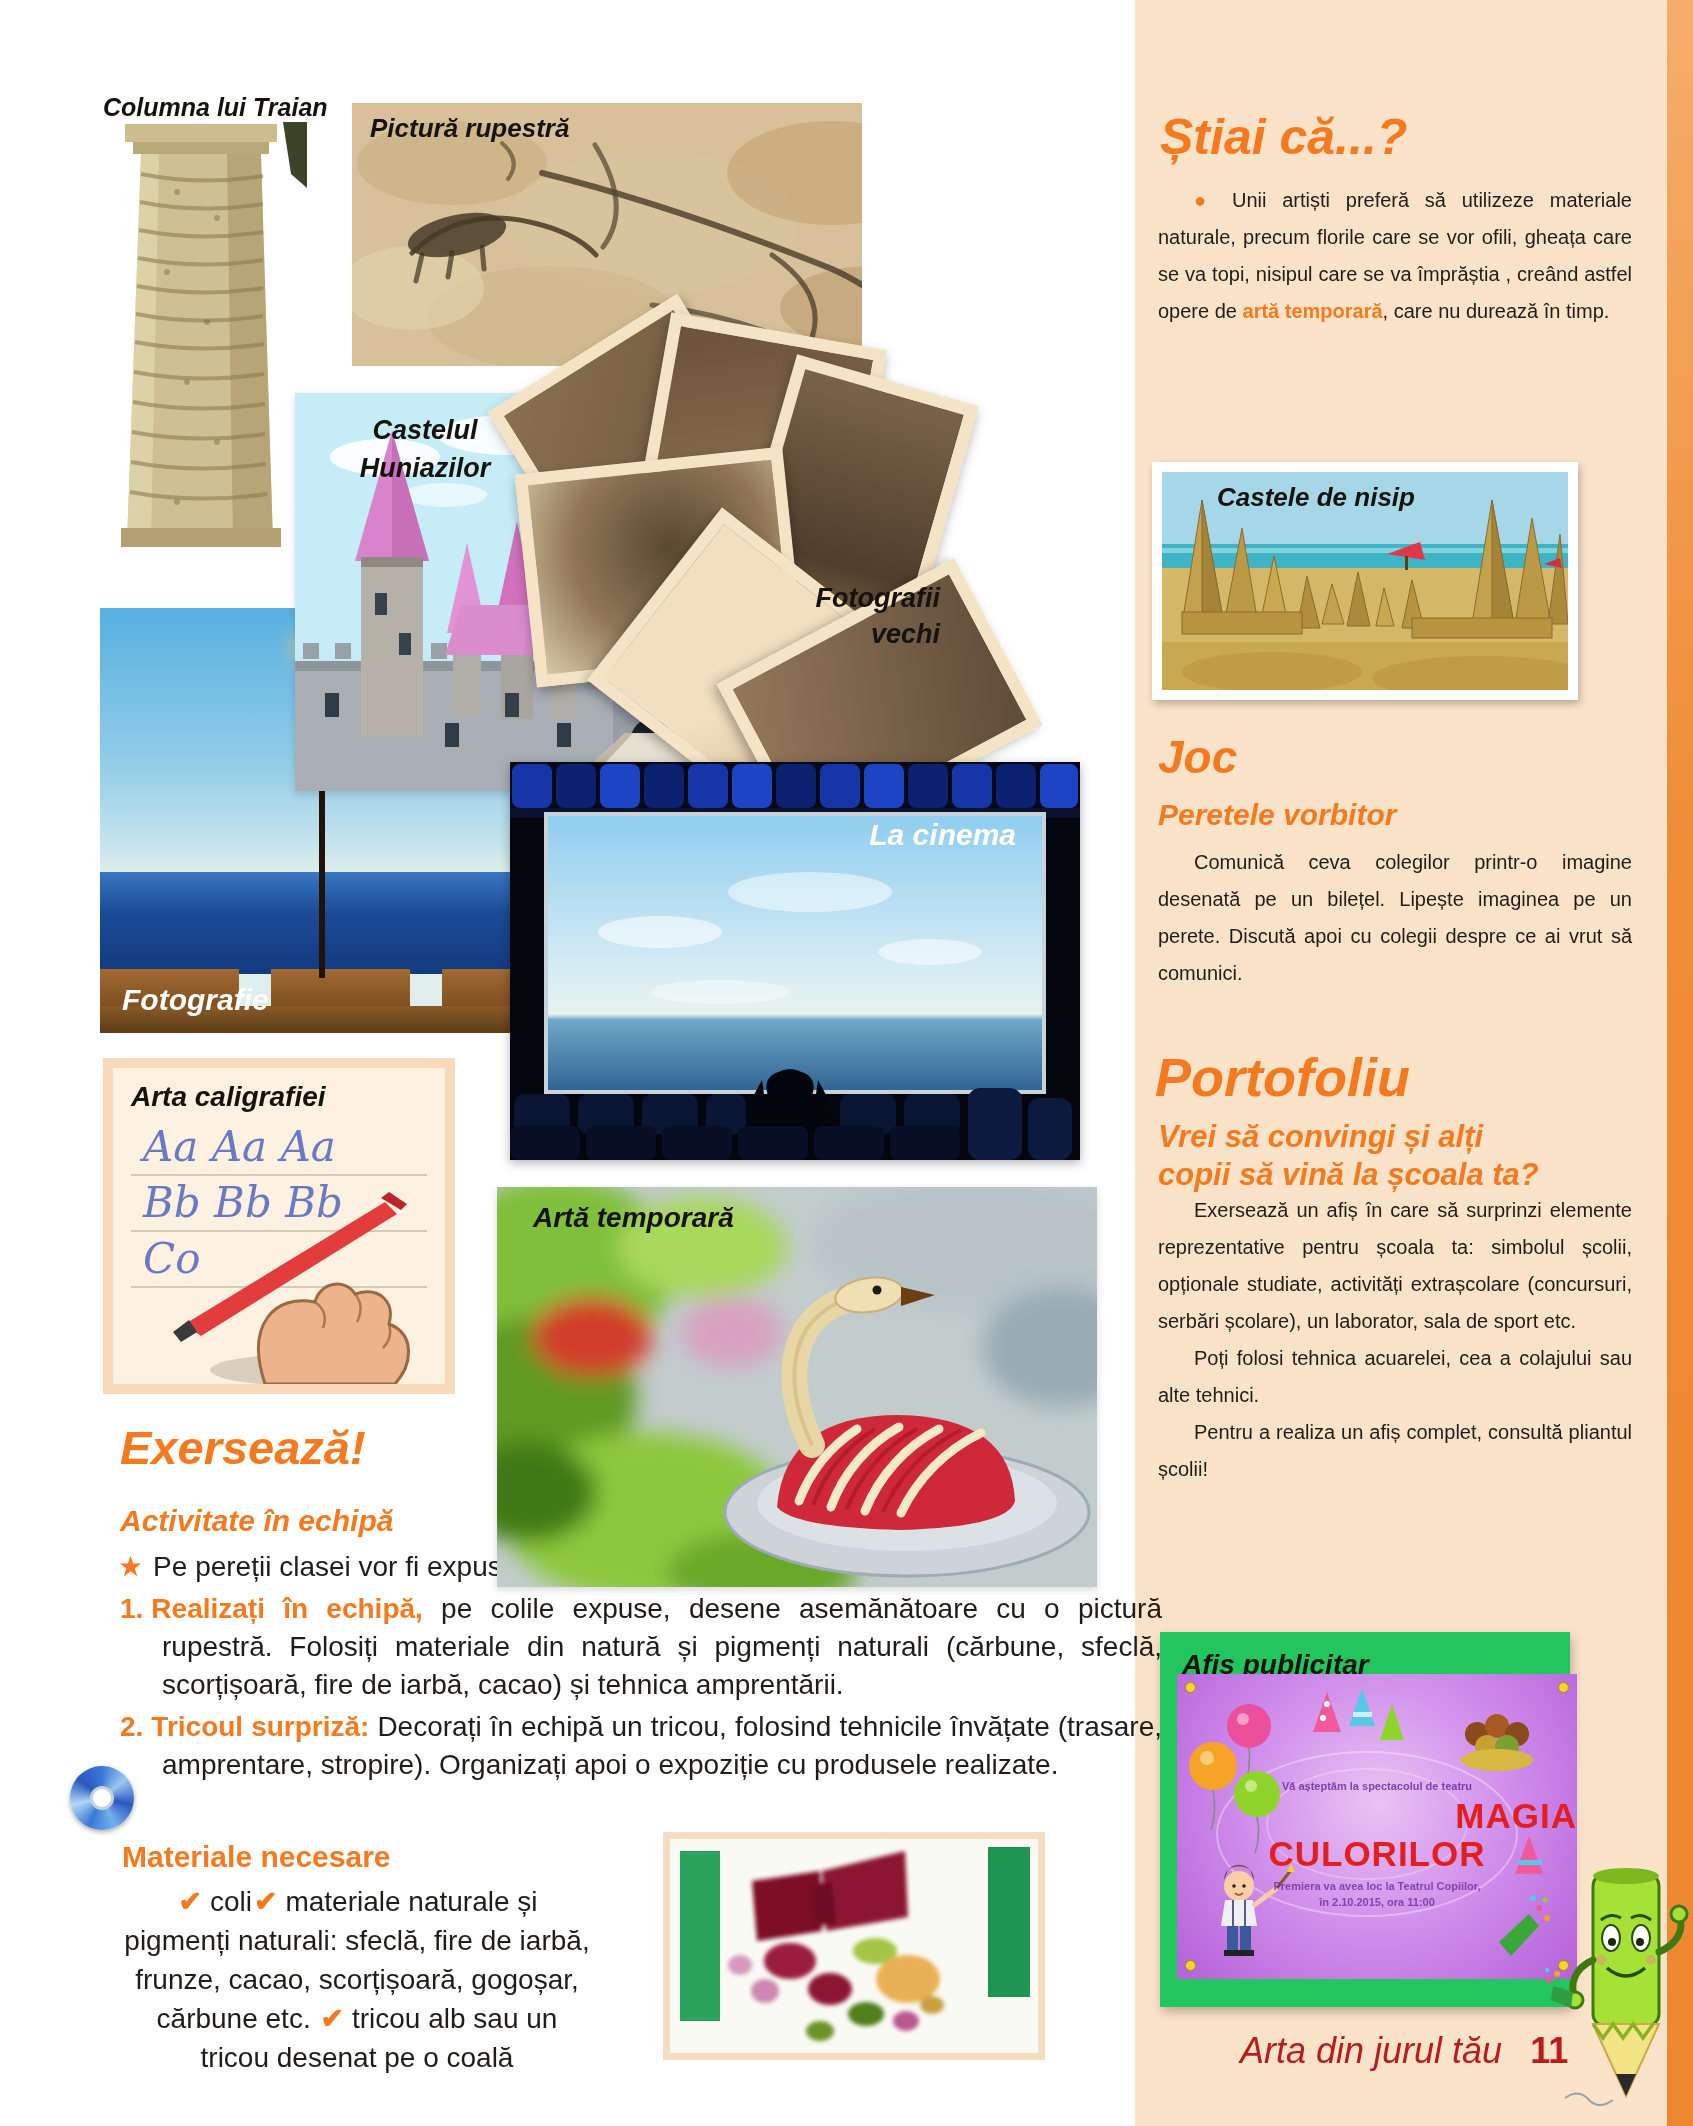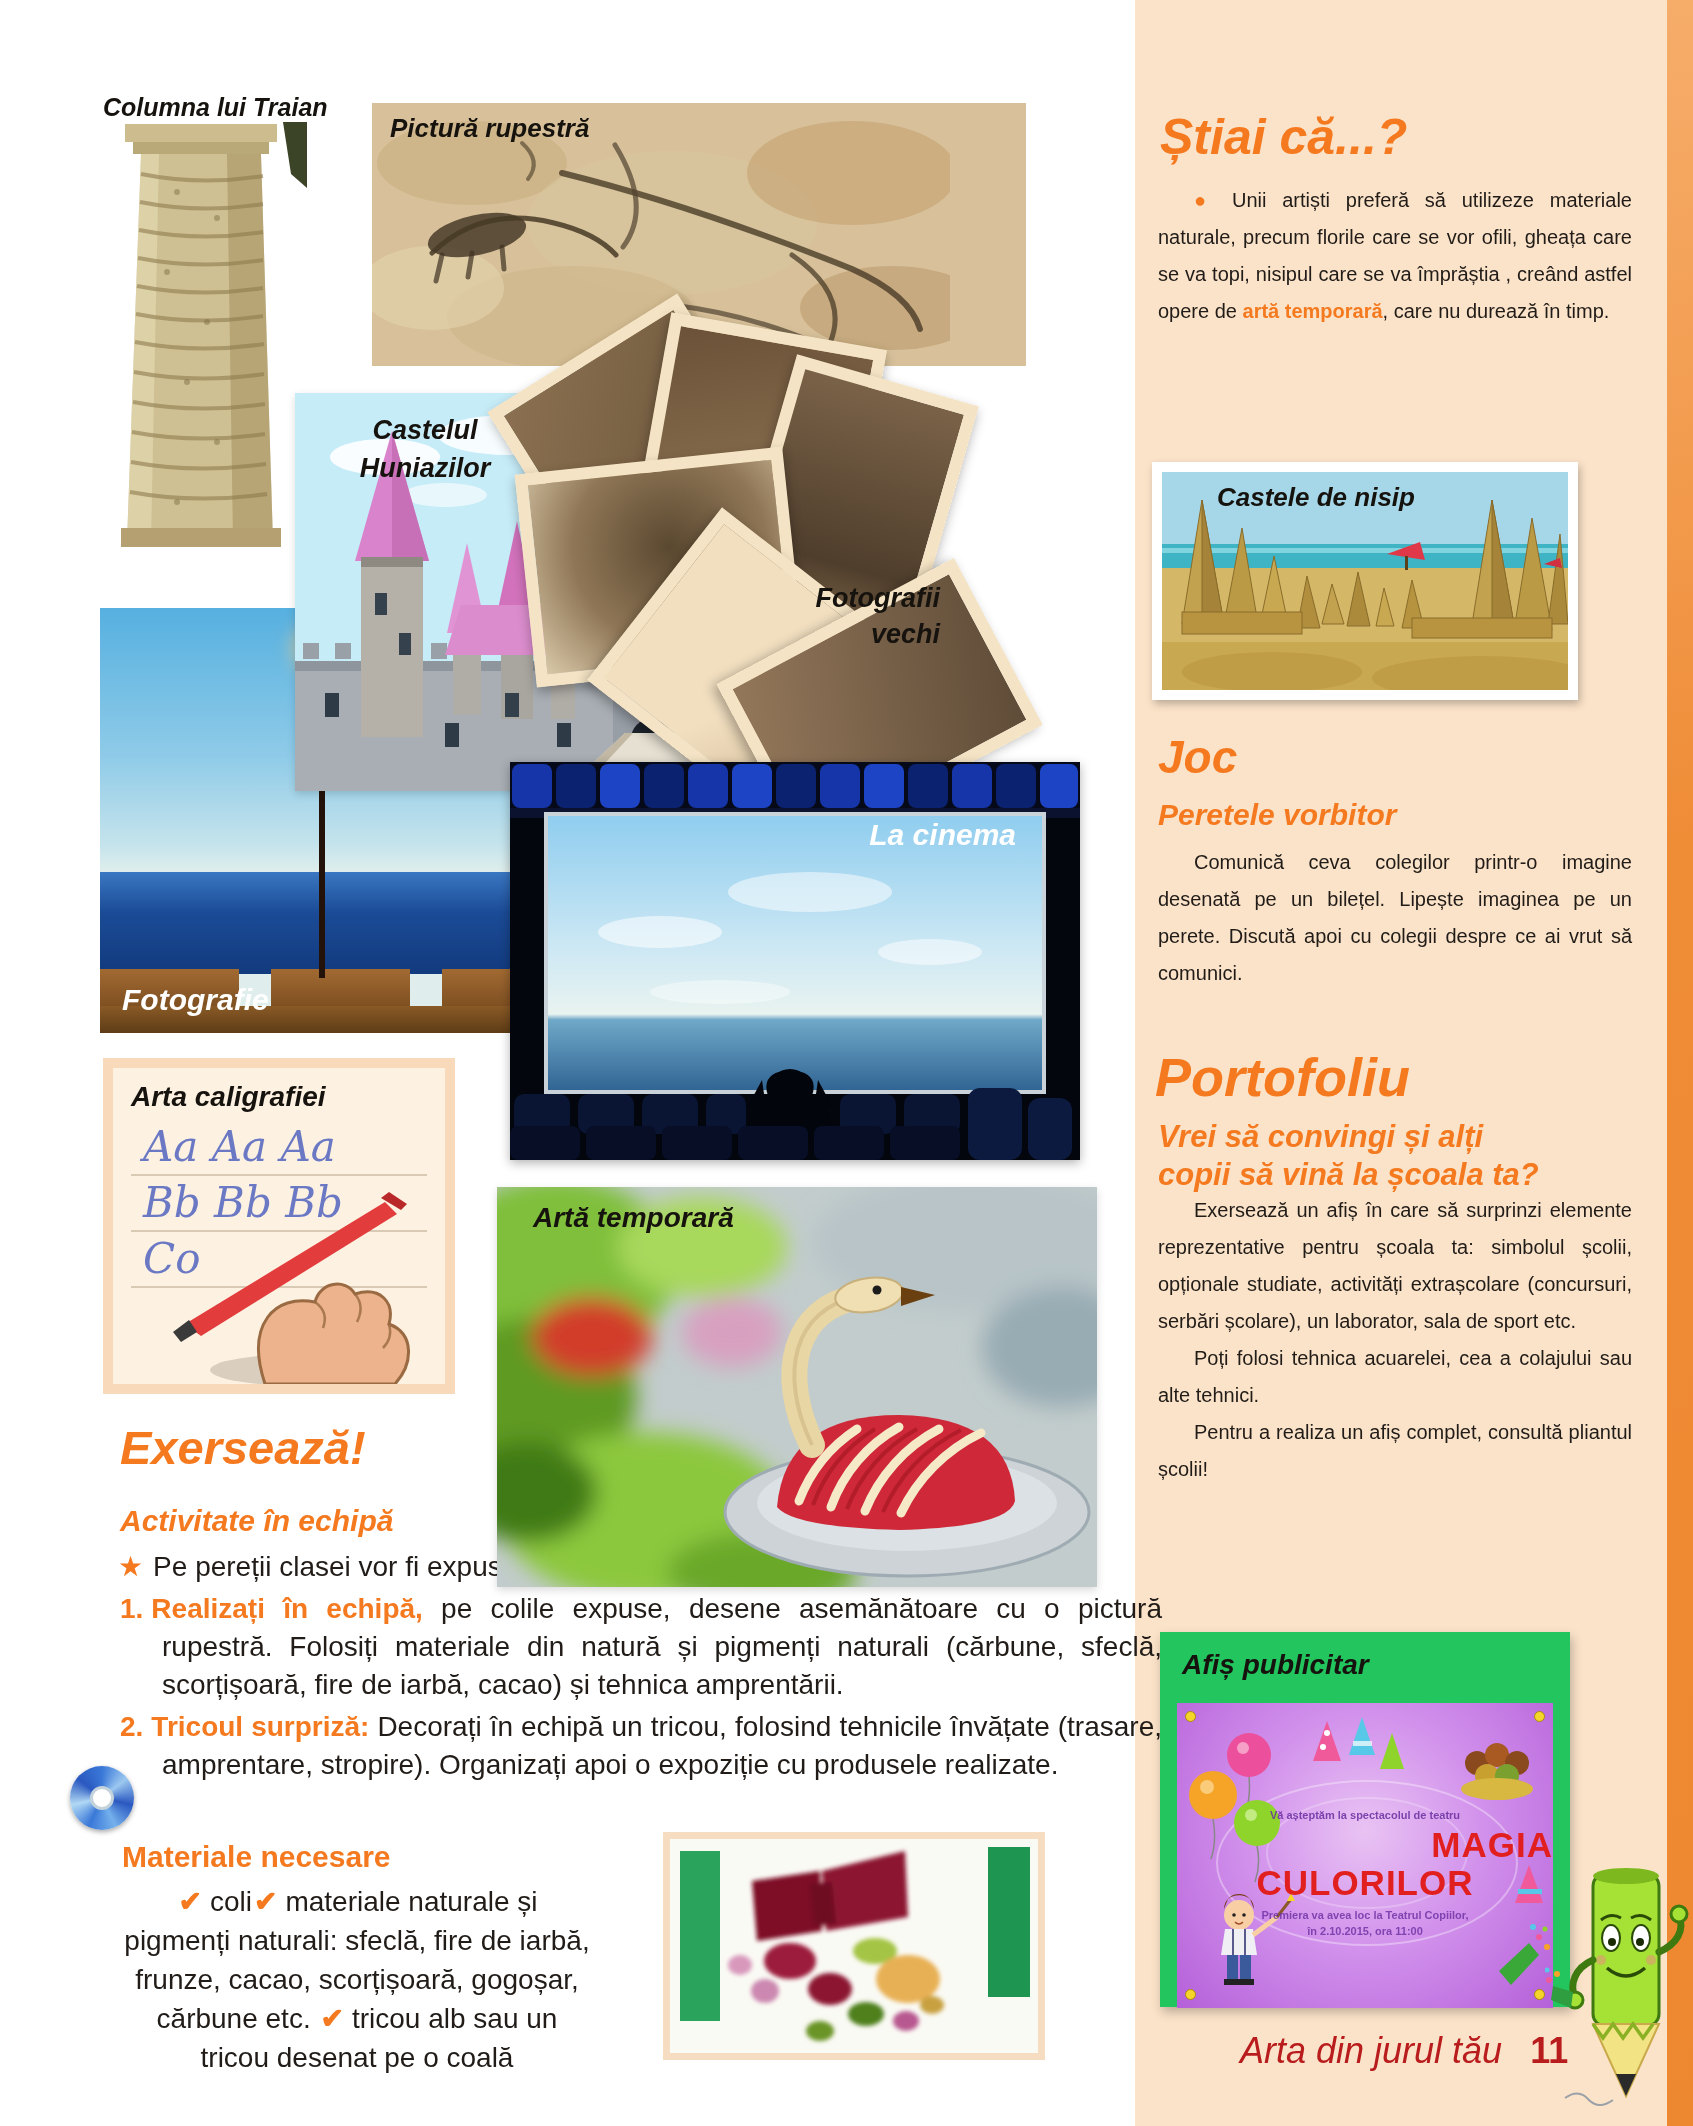--- a/index.html
+++ b/index.html
@@ -13,21 +13,21 @@
   .caption{font-weight:bold;font-style:italic;color:#16120e;font-size:26px;line-height:34px;}
   .caption.white{color:#ffffff;}
   .orange{color:#f4791f;}
   .h-orange{color:#f4791f;font-weight:bold;font-style:italic;}
   .para{font-size:20px;line-height:37px;text-align:justify;color:#211c18;}
   .indent{text-indent:36px;}
   .abs{position:absolute;}
   
   .col-caption{left:103px;top:90px;font-size:25px;}
   .trajan{left:97px;top:122px;width:210px;height:425px;z-index:1;}
-  .cave{left:372px;top:103px;width:654px;height:263px;background:#d8c19a;z-index:1;overflow:hidden;text-align:center;}
+  .cave{left:352px;top:103px;width:510px;height:263px;background:#d8c19a;z-index:1;overflow:hidden;text-align:center;}
   .cave .caption{position:absolute;left:18px;top:8px;}
   .pile{left:505px;top:330px;width:490px;height:700px;z-index:3;pointer-events:none;}
   .photo{position:absolute;border:12px solid #f4e3c4;box-shadow:0 5px 12px rgba(0,0,0,.3);}
   .cap-old{left:775px;top:580px;width:165px;text-align:right;font-size:27px;line-height:36px;z-index:4;}
   .castle{left:295px;top:393px;width:465px;height:398px;z-index:2;box-shadow:0 3px 8px rgba(0,0,0,.15);}
   .castle .cap{position:absolute;left:20px;top:18px;width:220px;text-align:center;font-size:27px;line-height:38px;}
   .seaphoto{left:100px;top:608px;width:462px;height:425px;z-index:1;overflow:hidden;
             background:linear-gradient(180deg,#56b0e0 0%,#8fcbe8 35%,#c6e4ec 56%,#dfeeec 62%);}
   .sea-band{position:absolute;left:0;right:0;top:62%;height:24%;
             background:linear-gradient(180deg,#3a77c2 0%,#1b4b96 40%,#123a7e 100%);}
@@ -80,22 +80,22 @@
   .h-joc{left:1158px;top:730px;font-size:46px;}
   .h-peretele{left:1158px;top:798px;font-size:30px;}
   .p-joc{left:1158px;top:844px;width:474px;}
   .h-portofoliu{left:1155px;top:1046px;font-size:54px;}
   .h-vrei{left:1158px;top:1118px;font-size:31px;line-height:38px;}
   .p-porto{left:1158px;top:1192px;width:474px;}
   .p-porto p{margin:0;}
   .poster-card{left:1160px;top:1632px;width:410px;height:375px;background:#22c55e;
                box-shadow:2px 5px 10px rgba(0,0,0,.25);}
   .poster-label{position:absolute;left:22px;top:16px;font-size:28px;}
-  .poster{position:absolute;left:17px;top:71px;width:376px;height:305px;overflow:hidden;
-          background:radial-gradient(circle at 50% 42%,#e9c3f3 0%,#d292ec 45%,#b560d9 100%);}
+  .poster{position:absolute;left:17px;top:42px;width:376px;height:305px;overflow:hidden;
+          background:radial-gradient(circle at 50% 42%,#e9c3f3 0%,#d292ec 45%,#b560d9 100%);padding-left:24px;}
   .pin{position:absolute;width:9px;height:9px;border-radius:50%;background:#f5d52a;border:1px solid #a98a10;}
   .poster-text{position:absolute;left:0;width:100%;text-align:center;}
   .invite{top:106px;font-size:11px;font-weight:bold;color:#6a2ea0;opacity:.85;}
   .magia{top:122px;font-size:35px;font-weight:bold;color:#e21f1f;letter-spacing:1px;text-align:right;}
   .culorilor{top:160px;font-size:35px;font-weight:bold;color:#e21f1f;letter-spacing:1px;}
   .details1{top:206px;font-size:11px;font-weight:bold;color:#6a2ea0;opacity:.8;}
   .details2{top:222px;font-size:11px;font-weight:bold;color:#6a2ea0;opacity:.8;}
   .pencil{left:1545px;top:1860px;width:148px;height:250px;z-index:6;}
   .footer{left:1240px;top:2030px;font-size:36px;color:#b91c1c;}
   .footer .title{font-style:italic;}

